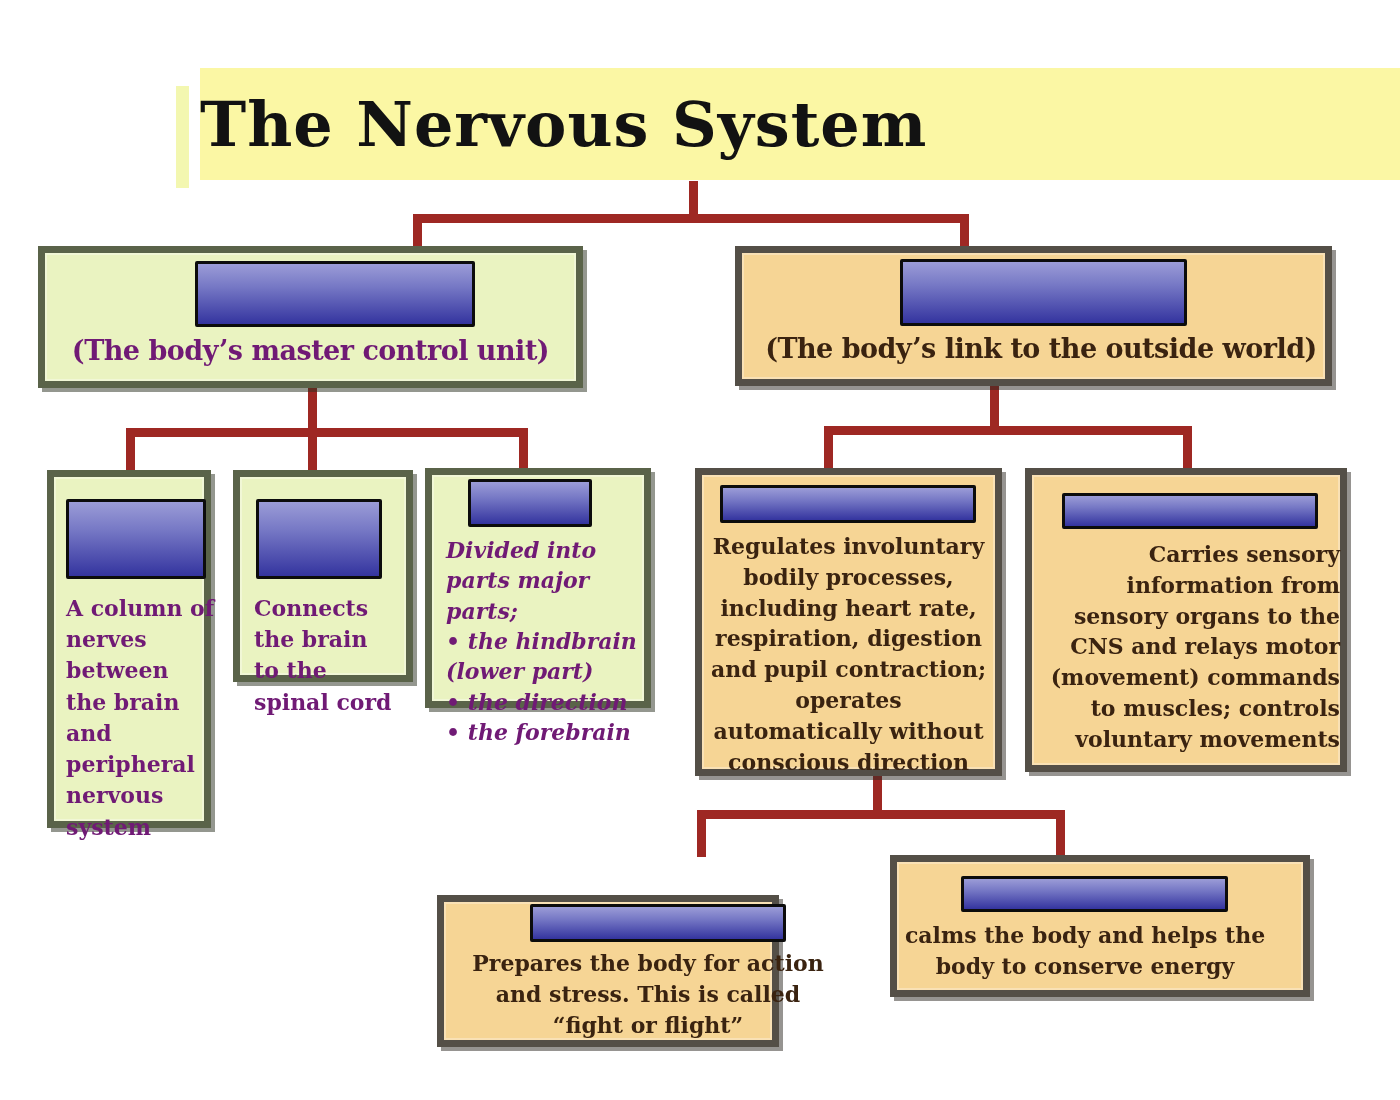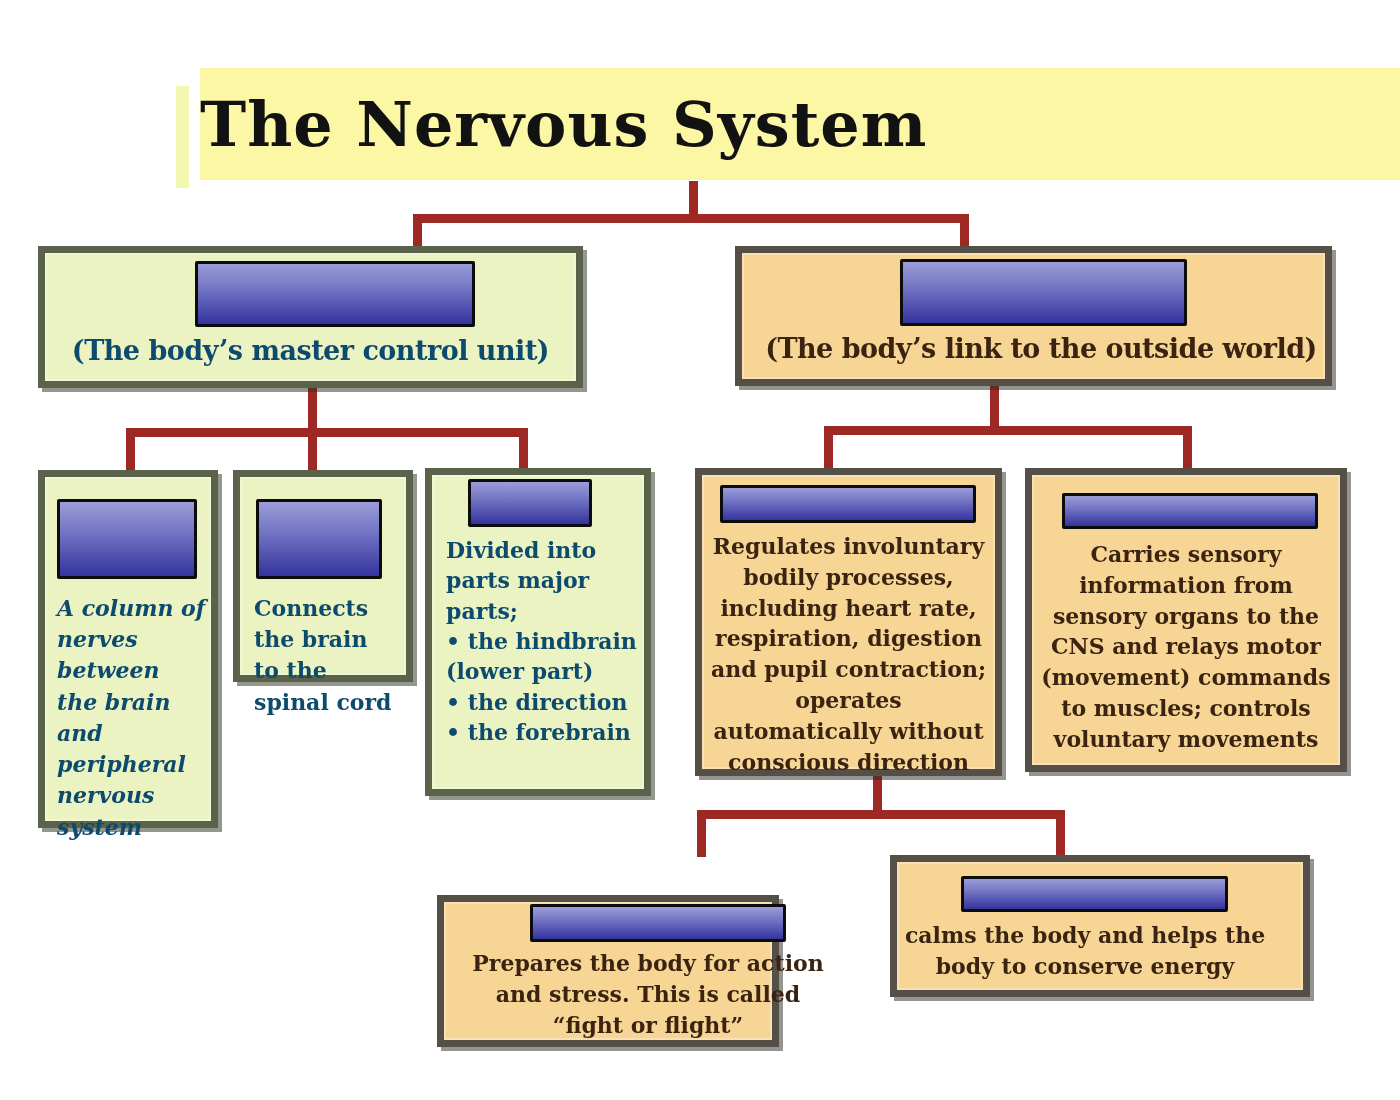--- a/index.html
+++ b/index.html
@@ -33,21 +33,21 @@
   }
   .blue-rect {
     position:absolute;
     background:linear-gradient(180deg,#9b9cd7 0%, #7678c5 38%, #34349f 100%);
     border:3px solid #0c0c0c; border-radius:2px; box-sizing:border-box;
   }
   .caption {
     position:absolute; left:0; right:0; text-align:center;
     font-weight:bold; font-size:27px; letter-spacing:-0.5px;
   }
-  .green-text { color:#0c4a6e; }
+  .green-text { color:#701a75; }
   .tan-text   { color:#3a2310; }
   .desc {
     position:absolute; font-weight:bold;
   }
   .desc-left  { text-align:left;  font-size:22px; line-height:1.42; }
   .desc-center{ text-align:center; font-size:22px; line-height:1.4; }
   .desc-bottom{ text-align:center; font-size:22px; line-height:1.4; }
   .line { white-space:nowrap; }
 </style>
 </head>
@@ -83,51 +83,51 @@
   <div class="node green" style="left:38px; top:246px; width:545px; height:142px;">
     <div class="blue-rect" style="left:150px; top:8px; width:280px; height:66px;"></div>
     <div class="caption green-text" style="top:82px;">(The body’s master control unit)</div>
   </div>
 
   <div class="node tan" style="left:735px; top:246px; width:597px; height:140px;">
     <div class="blue-rect" style="left:158px; top:6px; width:287px; height:67px;"></div>
     <div class="caption tan-text" style="top:80px;padding-left:15px;">(The body’s link to the outside world)</div>
   </div>
 
-  <div class="node green" style="left:38px; top:470px; width:180px; height:358px;font-style:italic;">
+  <div class="node green" style="left:47px; top:470px; width:164px; height:358px;">
     <div class="blue-rect" style="left:12px; top:22px; width:140px; height:80px;"></div>
     <div class="desc desc-left green-text" style="left:12px; top:116px; width:150px;">A column of nerves between the brain and peripheral nervous system</div>
   </div>
 
   <div class="node green" style="left:233px; top:470px; width:180px; height:212px;">
     <div class="blue-rect" style="left:16px; top:22px; width:126px; height:80px;"></div>
     <div class="desc desc-left green-text" style="left:14px; top:116px; width:145px;">Connects the brain to the spinal cord</div>
   </div>
 
-  <div class="node green" style="left:425px; top:468px; width:226px; height:328px;">
+  <div class="node green" style="left:425px; top:468px; width:226px; height:240px;font-style:italic;">
     <div class="blue-rect" style="left:36px; top:4px; width:124px; height:48px;"></div>
     <div class="desc desc-left green-text" style="left:14px; top:60px; width:196px; line-height:1.38;">
       <div class="line">Divided into</div>
       <div class="line">parts major</div>
       <div class="line">parts;</div>
       <div class="line">• the hindbrain</div>
       <div class="line">(lower part)</div>
       <div class="line">• the direction</div>
       <div class="line">• the forebrain</div>
     </div>
   </div>
 
   <div class="node tan" style="left:695px; top:468px; width:307px; height:308px;">
     <div class="blue-rect" style="left:18px; top:10px; width:256px; height:38px;"></div>
     <div class="desc desc-center tan-text" style="left:8px; top:56px; width:277px;">Regulates involuntary bodily processes, including heart rate, respiration, digestion and pupil contraction; operates automatically without conscious direction</div>
   </div>
 
   <div class="node tan" style="left:1025px; top:468px; width:322px; height:304px;">
     <div class="blue-rect" style="left:30px; top:18px; width:256px; height:36px;"></div>
-    <div class="desc desc-center tan-text" style="left:8px; top:64px; width:292px;">Carries sensory information from sensory organs to the CNS and relays motor (movement) commands to muscles; controls voluntary movements</div>
+    <div class="desc desc-center tan-text" style="left:16px; top:64px; width:292px;text-align:right;">Carries sensory information from sensory organs to the CNS and relays motor (movement) commands to muscles; controls voluntary movements</div>
   </div>
 
   <div class="node tan" style="left:437px; top:895px; width:342px; height:152px;">
     <div class="blue-rect" style="left:86px; top:2px; width:256px; height:38px;"></div>
     <div class="desc desc-bottom tan-text" style="left:14px; top:46px; width:380px;">
       <span>Prepares the body for action and stress. This is called </span><span style="font-weight:bold;">“fight or flight”</span>
     </div>
   </div>
 
   <div class="node tan" style="left:890px; top:855px; width:420px; height:142px;">

